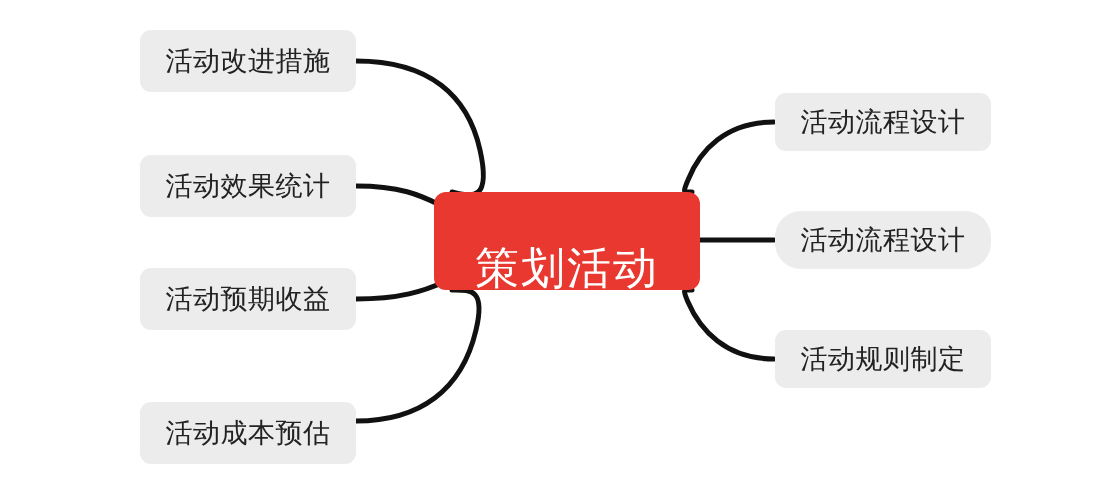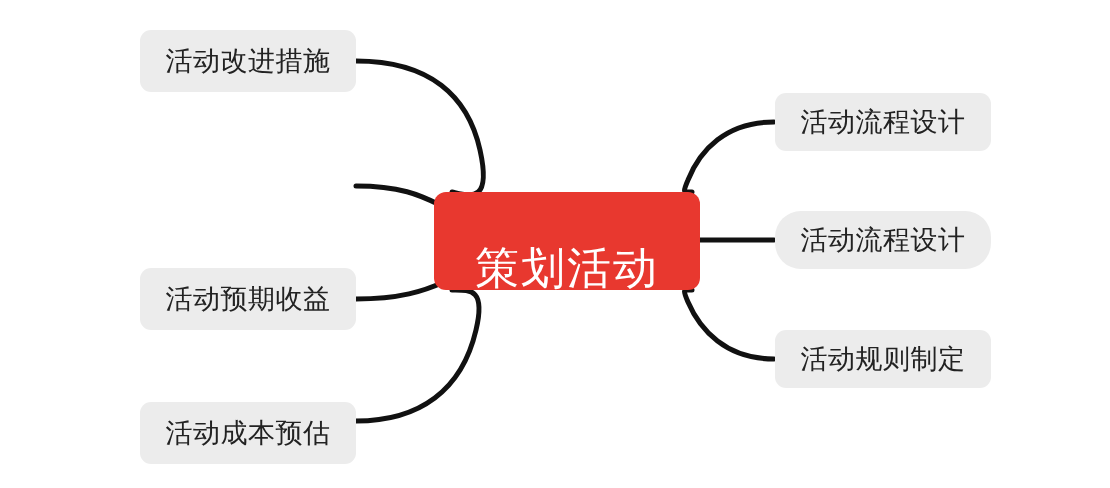--- a/index.html
+++ b/index.html
@@ -76,20 +76,23 @@
       <path d="M774 122 C 726 122, 700 150, 688 180 C 682 194, 684 192, 692 192"></path>
       <path d="M774 240 C 740 240, 716 240, 700 240"></path>
       <path d="M774 359 C 726 359, 700 330, 688 302 C 682 288, 684 290, 692 290"></path>
     </g>
   </svg>
 
   <div class="node branch-node left-node" style="top:30px;">
     <span class="node-label">活动改进措施</span>
   </div>
 
+  <div class="node branch-node left-node" style="top:155px;">
+    <span class="node-label">活动效果统计</span>
+  </div>
 
   <div class="node branch-node left-node" style="top:268px;">
     <span class="node-label">活动预期收益</span>
   </div>
 
   <div class="node branch-node left-node" style="top:390px;margin-top:12px;">
     <span class="node-label">活动成本预估</span>
   </div>
 
   <div class="node branch-node right-node" style="top:93px;">

